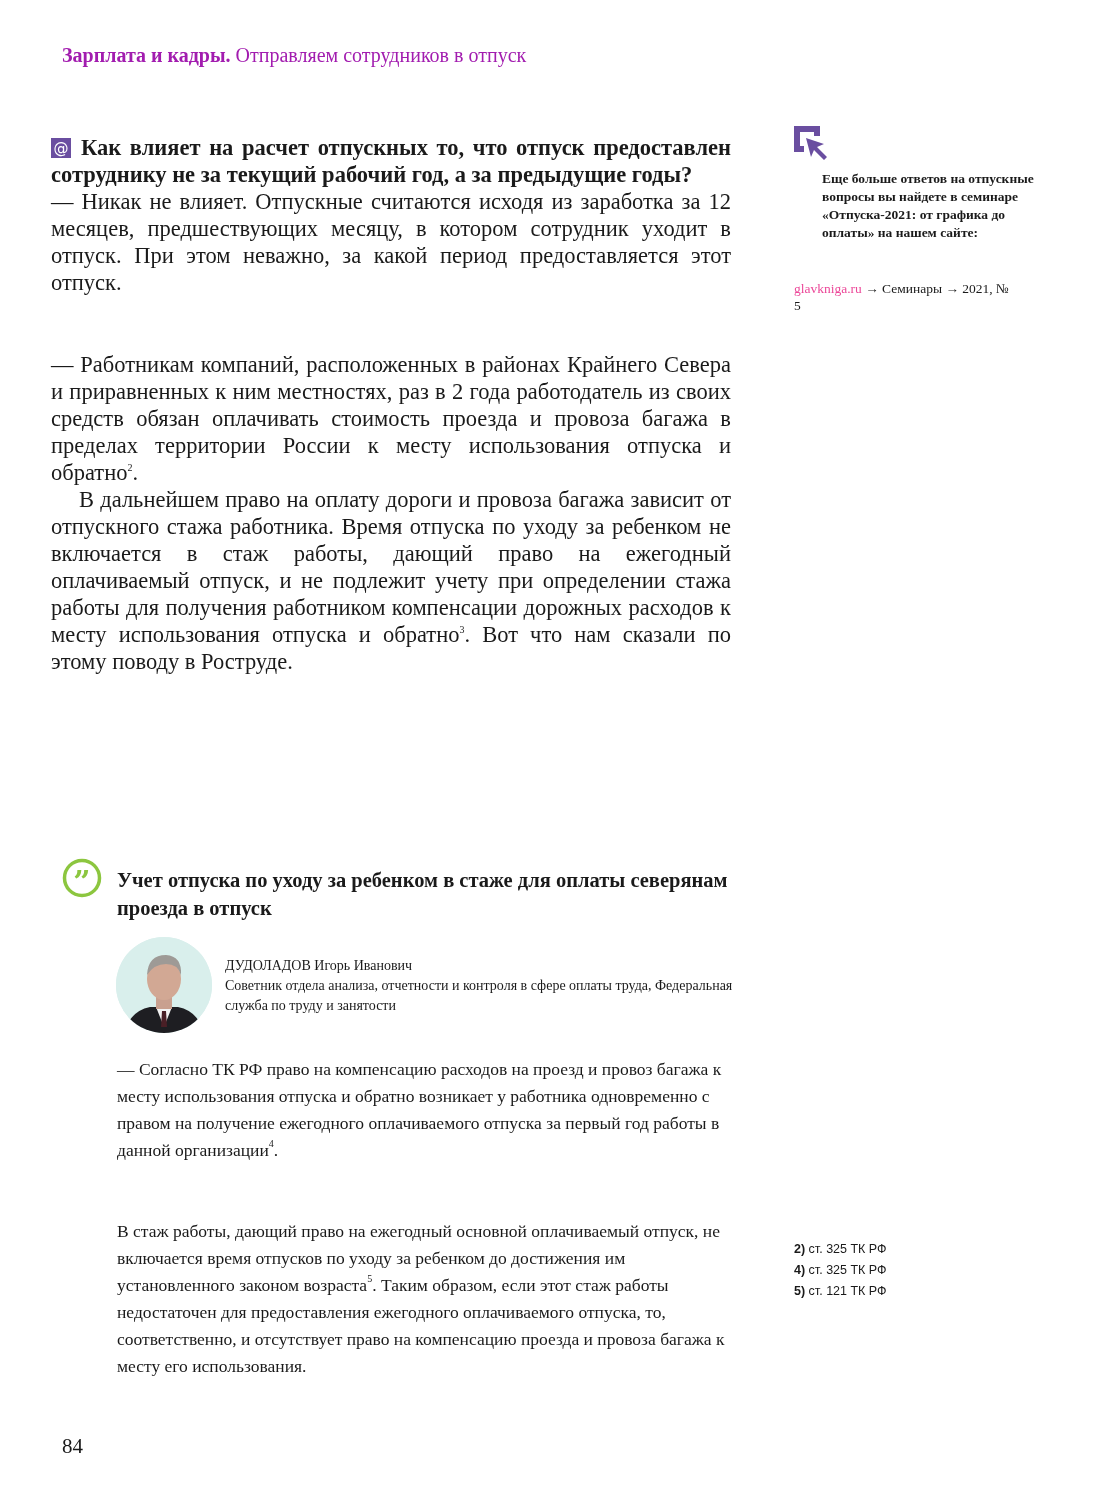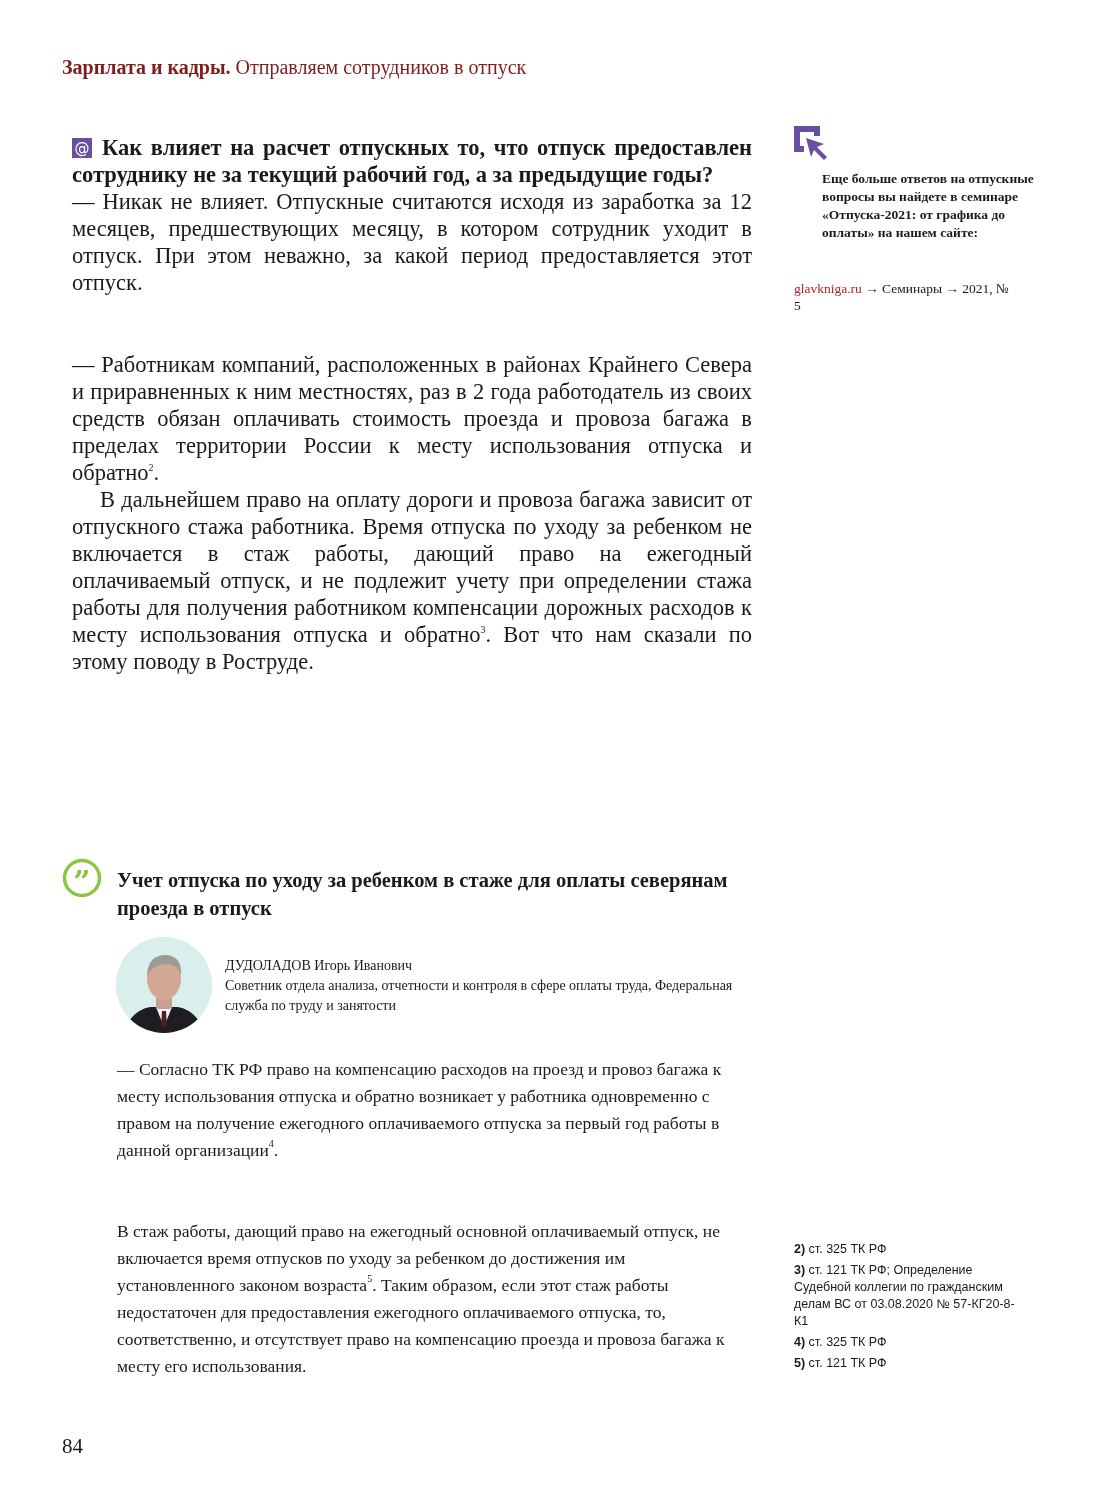--- a/index.html
+++ b/index.html
@@ -1,30 +1,30 @@
 <!DOCTYPE html>
 <html><head>
 <meta charset="utf-8">
 <style>
   html, body { margin: 0; padding: 0; background: #ffffff; }
   body { width: 1104px; height: 1500px; position: relative; overflow: hidden; color: #1a1a1a; font-family: "Liberation Serif", "DejaVu Serif", serif; }
   .abs { position: absolute; }
-  .running-head { left: 62px; top: 56px; font-size: 20px; color: #7f1d1d; white-space: nowrap; }
+  .running-head { left: 62px; top: 44px; font-size: 20px; color: #a21caf; white-space: nowrap; }
   .running-head .rh-bold { font-weight: bold; }
-  .main-col { left: 72px; width: 680px; }
+  .main-col { left: 51px; width: 680px; }
   .q { font-weight: bold; font-size: 22.5px; line-height: 27px; text-align: justify; }
   .a { font-size: 22.5px; line-height: 27px; text-align: justify; }
   .at-icon { display: inline-block; width: 20px; height: 20px; background: #6a4ea0; color: #fff; font-size: 15px; line-height: 20px; text-align: center; font-family: "DejaVu Sans", sans-serif; font-weight: normal; margin-right: 10px; vertical-align: 2px; }
   .indent { text-indent: 28px; }
   sup { font-size: 10px; line-height: 0; vertical-align: 9px; }
   .side { left: 794px; width: 220px; }
   .cursor-icon { left: 794px; top: 126px; width: 36px; height: 36px; }
   .side-bold { top: 170px; font-weight: bold; font-size: 13.5px; line-height: 18px; color: #1a1a1a; margin-left: 28px; }
   .side-link { top: 280px; font-size: 13.5px; line-height: 17px; }
-  .side-link .lnk { color: #b91c1c; }
+  .side-link .lnk { color: #ec4899; }
   .quote-icon { left: 62px; top: 858px; width: 40px; height: 40px; }
   .quote-title { left: 117px; top: 866px; width: 620px; font-weight: bold; font-size: 20.5px; line-height: 28px; font-family: Liberation Serif, serif; }
   .photo { left: 116px; top: 937px; width: 96px; height: 96px; border-radius: 50%; overflow: hidden; background: #d9efec; }
   .expert-name { left: 225px; top: 958px; font-weight: normal; font-size: 14px; }
   .expert-role { left: 225px; top: 976px; font-size: 14px; line-height: 20px; width: 520px; }
   .expert-col { left: 117px; width: 620px; font-size: 17.5px; line-height: 27px; }
   .notes { left: 794px; top: 1241px; width: 230px; font-family: Liberation Sans, sans-serif; font-size: 12.5px; line-height: 17px; }
   .notes .n { margin-bottom: 4px; }
   .notes b { font-weight: bold; }
   .page-num { left: 62px; top: 1434px; font-size: 21px; }
@@ -78,18 +78,17 @@
 </div>
 <div class="abs expert-name">ДУДОЛАДОВ Игорь Иванович</div>
 <div class="abs expert-role">Советник отдела анализа, отчетности и контроля в сфере оплаты труда, Федеральная служба по труду и занятости</div>
 
 <div class="abs expert-col" style="top:1056px;"><span>— Согласно ТК РФ право на компенсацию расходов на проезд и провоз багажа к месту использования отпуска и обратно возникает у работника одновременно с правом на получение ежегодного оплачиваемого отпуска за первый год работы в данной организации</span><sup>4</sup><span>.</span></div>
 
 <div class="abs expert-col" style="top:1218px;"><span>В стаж работы, дающий право на ежегодный основной оплачиваемый отпуск, не включается время отпусков по уходу за ребенком до достижения им установленного законом возраста</span><sup>5</sup><span>. Таким образом, если этот стаж работы недостаточен для предоставления ежегодного оплачиваемого отпуска, то, соответственно, и отсутствует право на компенсацию проезда и провоза багажа к месту его использования.</span></div>
 
 <div class="abs notes">
   <div class="n"><b>2)</b> <span>ст. 325 ТК РФ</span></div>
-  <div class="n"><b>3)</b> <span>ст. 121 ТК РФ; Определение Судебной коллегии по гражданским делам ВС от 03.08.2020 № 57-КГ20-8-К1</span></div>
   <div class="n"><b>4)</b> <span>ст. 325 ТК РФ</span></div>
   <div class="n"><b>5)</b> <span>ст. 121 ТК РФ</span></div>
 </div>
 
 <div class="abs page-num">84</div>
 
 </body></html>

